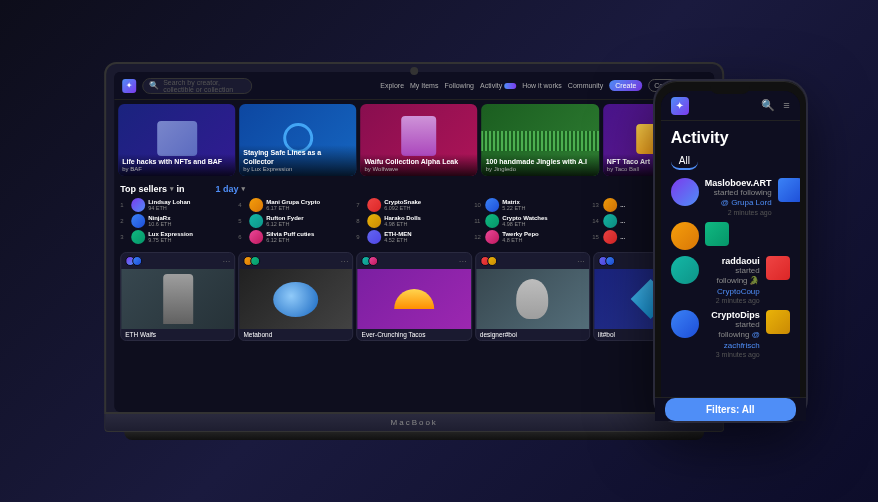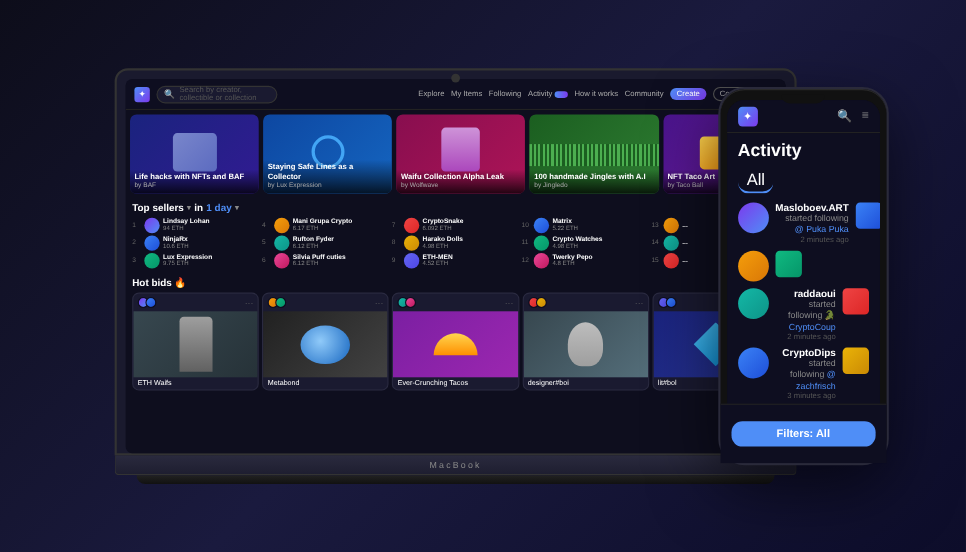--- a/index.html
+++ b/index.html
@@ -273,20 +273,21 @@
       font-size: 9px;
       font-weight: 700;
       margin-bottom: 4px;
       display: flex;
       align-items: center;
       gap: 3px;
     }
 
     .section-title .period {
       color: #4f8ef7;
+      margin-left: 28px;
     }
 
     .section-title .arrow {
       color: #888;
       font-size: 7px;
     }
 
     .sellers-grid {
       display: grid;
       grid-template-columns: repeat(5, 1fr);
@@ -472,21 +473,21 @@
     }
 
     .activity-filter-row {
       display: flex;
       gap: 6px;
       margin-bottom: 8px;
     }
 
     .filter-btn {
       color: #fff;
-      font-size: 15px;
+      font-size: 10px;
       padding: 2px 8px;
       border-radius: 10px;
       border-bottom: 2px solid #4f8ef7;
     }
 
     .activity-list {
       display: flex;
       flex-direction: column;
       gap: 6px;
     }
@@ -537,21 +538,21 @@
       border-radius: 4px;
       overflow: hidden;
       flex-shrink: 0;
     }
 
     .phone-footer {
       position: absolute;
       bottom: 0;
       left: 0;
       right: 0;
-      padding: 15px 10px;
+      padding: 0 10px;
       background: #0e0e20;
       border-top: 1px solid #222;
     }
 
     .filters-btn {
       background: #4f8ef7;
       color: white;
       font-size: 10px;
       padding: 6px;
       border-radius: 10px;
@@ -825,21 +826,20 @@
                 <div class="seller-avatar av-red"></div>
                 <div class="seller-info">
                   <div class="seller-name">...</div>
                 </div>
               </div>
             </div>
           </div>
         </div>
 
         <div class="hot-bids">
-          <div class="section-title">Hot bids 🔥</div>
           <div class="bids-grid">
             <div class="bid-card">
               <div class="bid-card-header">
                 <div class="bid-card-avatar">
                   <div class="bid-dot av-purple"></div>
                   <div class="bid-dot av-blue" style="margin-left:-3px"></div>
                 </div>
                 <span class="bid-card-menu">···</span>
               </div>
               <div class="bid-card-img bid-img-1">
@@ -933,21 +933,21 @@
 
           <div class="activity-list">
 
             <div class="activity-item">
               <div class="activity-avatar av-purple"></div>
               <div class="activity-content">
                 <div class="activity-user">Masloboev.ART</div>
                 <div class="activity-desc">
                   <span>started following</span>
                   <span class="mention"> @ </span>
-                  <span class="mention">Puka Puka</span>
+                  <span class="mention">Grupa Lord</span>
                 </div>
                 <div class="activity-time">2 minutes ago</div>
               </div>
               <div class="activity-thumb av-blue"></div>
             </div>
 
             <div class="activity-item">
               <div class="activity-avatar av-orange"></div>
               <div class="activity-thumb av-green"></div>
             </div>

